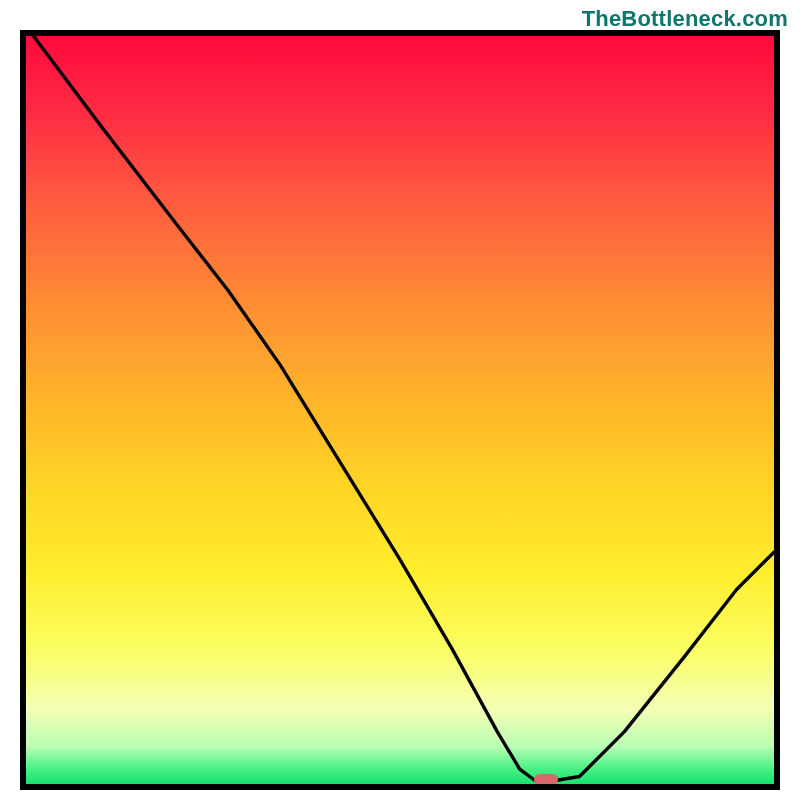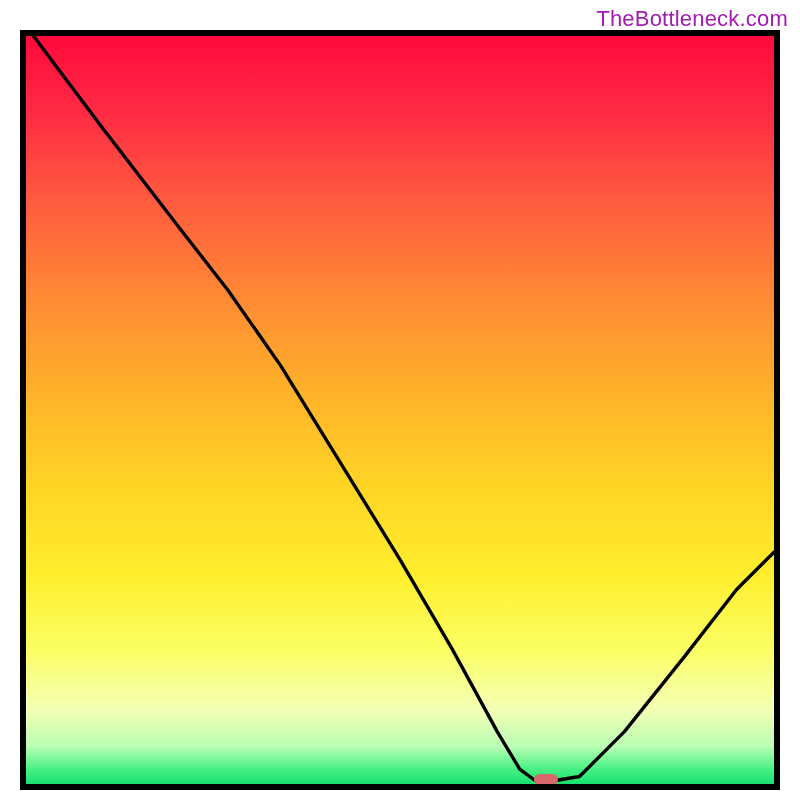--- a/index.html
+++ b/index.html
@@ -12,23 +12,23 @@
   }
   .stage {
     position: relative;
     width: 800px;
     height: 800px;
   }
   .watermark {
     position: absolute;
     top: 6px;
     right: 12px;
-    color: #a21caf;
+    color: #0f766e;
     font-size: 22px;
-    font-weight: 400;
+    font-weight: 700;
     letter-spacing: 0.2px;
     font-family: Arial, Helvetica, sans-serif;
     user-select: none;
   }
   .plot-frame {
     position: absolute;
     left: 20px;
     top: 30px;
     width: 760px;  
     height: 760px;

